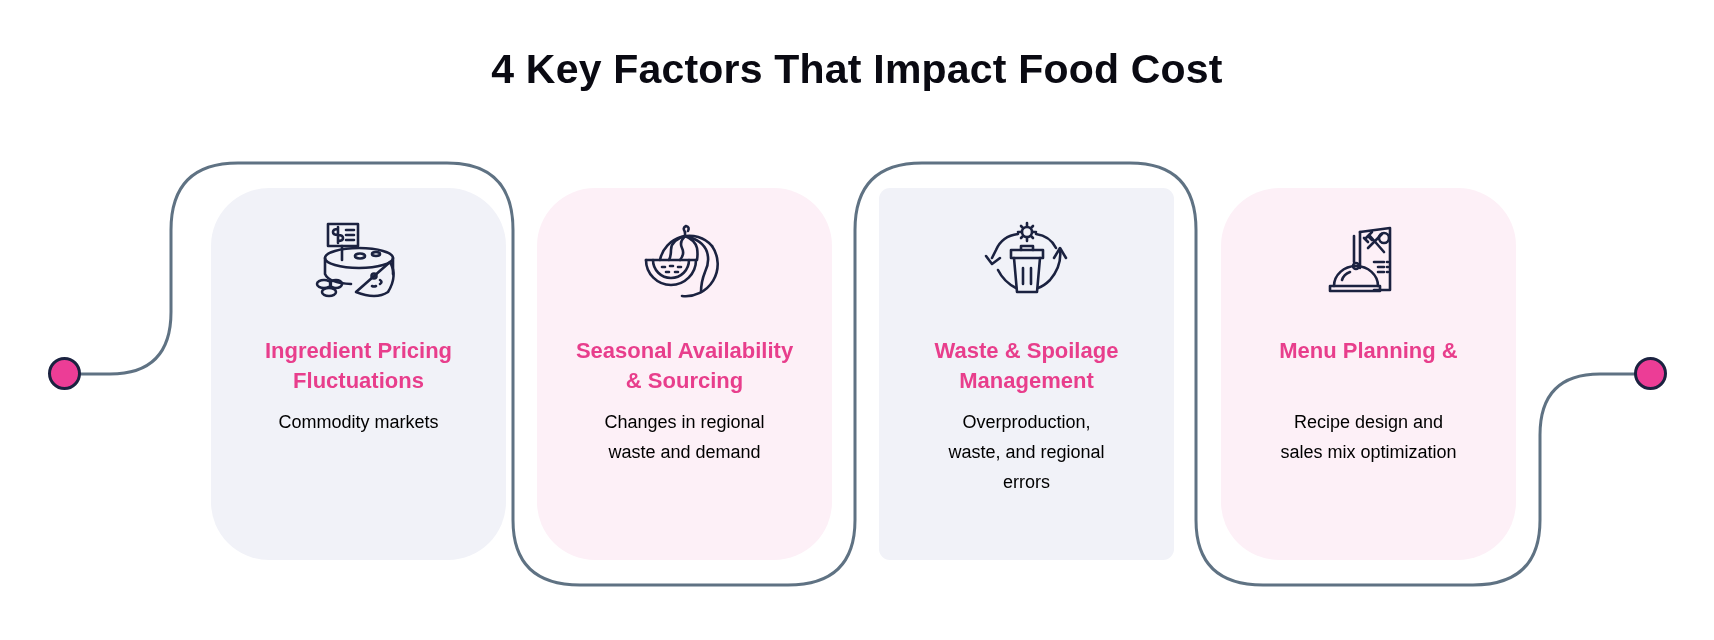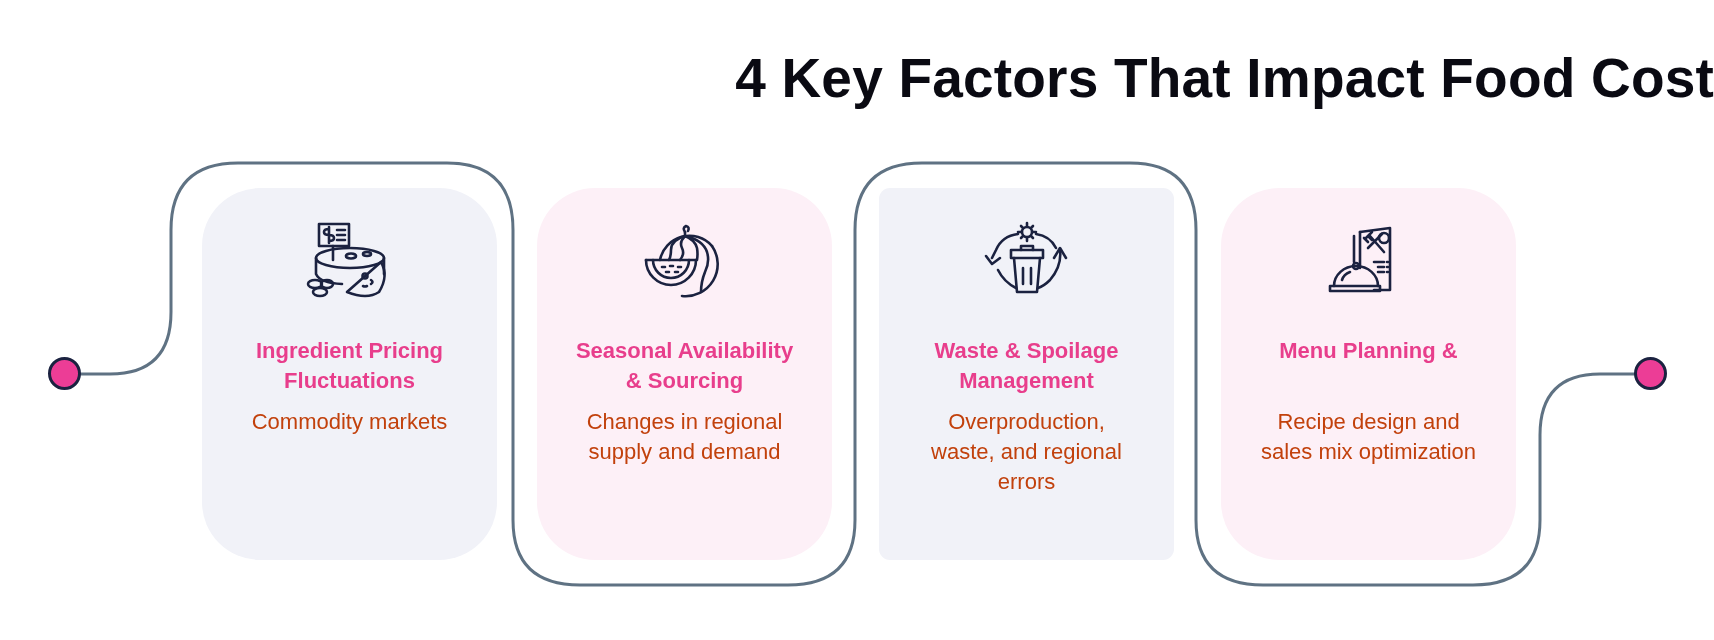--- a/index.html
+++ b/index.html
@@ -1,39 +1,39 @@
 <!DOCTYPE html>
 <html><head>
 <meta charset="utf-8">
 <style>
   html, body { margin: 0; padding: 0; background: #ffffff; }
   body { width: 1714px; height: 640px; position: relative; overflow: hidden; font-family: "Liberation Sans", sans-serif; }
-  .title { position: absolute; left: 0; top: 46px; width: 1714px; text-align: right; font-size: 55px; font-weight: 700; color: #0a0a12; letter-spacing: 0.2px; margin: 0; }
+  .title { position: absolute; left: 0; top: 46px; width: 1714px; text-align: center; font-size: 41px; font-weight: 700; color: #0a0a12; letter-spacing: 0.2px; margin: 0; }
   svg.connector { position: absolute; left: 0; top: 0; }
   .card { position: absolute; top: 188px; width: 295px; height: 372px; border-radius: 58px; box-sizing: border-box; text-align: center; }
   .card.gray { background: #f1f2f8; }
   .card.pink { background: #fdf0f7; }
   .card .icon { position: absolute; left: 50%; transform: translateX(-50%); top: 30px; width: 90px; height: 90px; }
   .card .heading { position: absolute; left: 10px; right: 10px; top: 148px; color: #e83e8c; font-size: 22px; font-weight: 700; line-height: 30px; }
-  .card .desc { position: absolute; left: 10px; right: 10px; top: 219px; color: #c2410c; font-size: 22px; line-height: 30px; }
+  .card .desc { position: absolute; left: 10px; right: 10px; top: 219px; color: #000000; font-size: 18px; line-height: 30px; }
   .dot { position: absolute; width: 33px; height: 33px; border-radius: 50%; background: #ec3d96; border: 3px solid #1b2240; box-sizing: border-box; }
 </style>
 </head>
 <body>
 
 <h1 class="title">4 Key Factors That Impact Food Cost</h1>
 
 <svg class="connector" width="1714" height="640" viewBox="0 0 1714 640">
   <path d="M 80 374 L 110 374 Q 171 374 171 312 L 171 230 Q 171 163 238 163 L 447 163 Q 513 163 513 230 L 513 520 Q 513 585 580 585 L 788 585 Q 855 585 855 520 L 855 230 Q 855 163 922 163 L 1130 163 Q 1196 163 1196 230 L 1196 520 Q 1196 585 1263 585 L 1473 585 Q 1540 585 1540 520 L 1540 435 Q 1540 374 1600 374 L 1636 374" fill="none" stroke="#5f7283" stroke-width="3"></path>
 </svg>
 
 <div class="dot" style="left:48px; top:357px;"></div>
 <div class="dot" style="left:1634px; top:357px;"></div>
 
-<div class="card gray" style="left:202px;">
+<div class="card gray" style="left:211px;">
   <svg class="icon" viewBox="0 0 90 90" fill="none" stroke="#1b2240" stroke-width="2.6" stroke-linecap="round" stroke-linejoin="round">
     <rect x="14" y="6" width="30" height="22"></rect>
     <path d="M24 11 q-5 0 -5 3 q0 3 5 3 q5 0 5 3 q0 3 -5 3 M24 9 v16"></path>
     <path d="M32 12 h8 M32 17 h8 M32 22 h8"></path>
     <path d="M28 28 v14"></path>
     <ellipse cx="45" cy="40" rx="34" ry="10"></ellipse>
     <path d="M11 40 v16 q4 9 26 10"></path>
     <path d="M79 40 v16"></path>
     <ellipse cx="46" cy="38" rx="5" ry="2.5"></ellipse>
     <ellipse cx="62" cy="36" rx="4" ry="2"></ellipse>
@@ -67,21 +67,21 @@
     <path d="M6 42 a 25 25 0 0 0 50 0"></path>
     <path d="M13 42 a 18 18 0 0 0 36 0"></path>
     <path d="M22 49 h3 M30 48 h3 M38 49 h3 M26 54 h3 M35 54 h3"></path>
   </svg>
   <div class="heading">
     <div>Seasonal Availability</div>
     <div>&amp; Sourcing</div>
   </div>
   <div class="desc">
     <div>Changes in regional</div>
-    <div>supply and demand</div>
+    <div>waste and demand</div>
   </div>
 </div>
 
 <div class="card gray" style="left:879px;border-radius:11px;">
   <svg class="icon" viewBox="0 0 90 90" fill="none" stroke="#1b2240" stroke-width="2.6" stroke-linecap="round" stroke-linejoin="round">
     <circle cx="45" cy="14" r="5"></circle>
     <path d="M45 5 v3 M45 20 v3 M36 14 h3 M51 14 h3 M39 8 l2 2 M49 18 l2 2 M39 20 l2 -2 M49 10 l2 -2"></path>
     <path d="M36 16 q-16 2 -22 16 l-4 8"></path>
     <path d="M4 38 l6 8 l8 -6"></path>
     <path d="M54 16 q14 2 20 14"></path>

